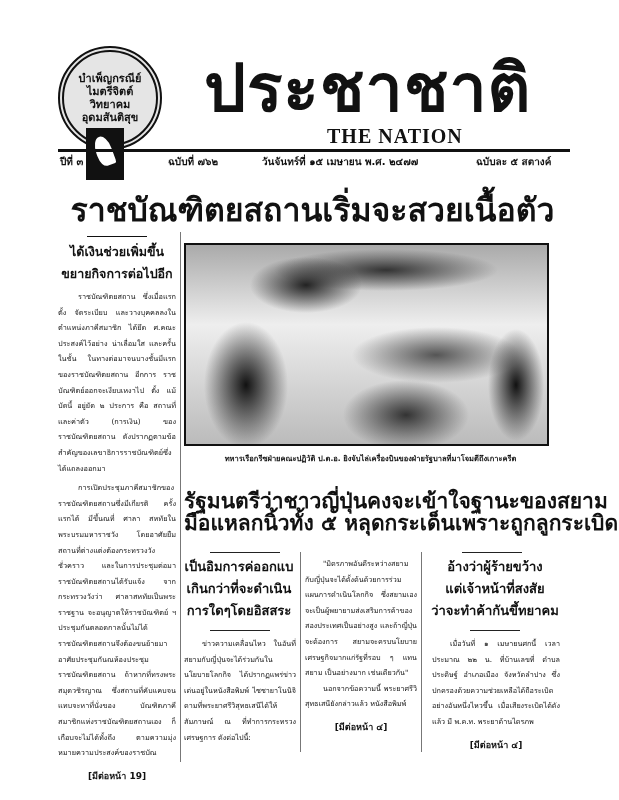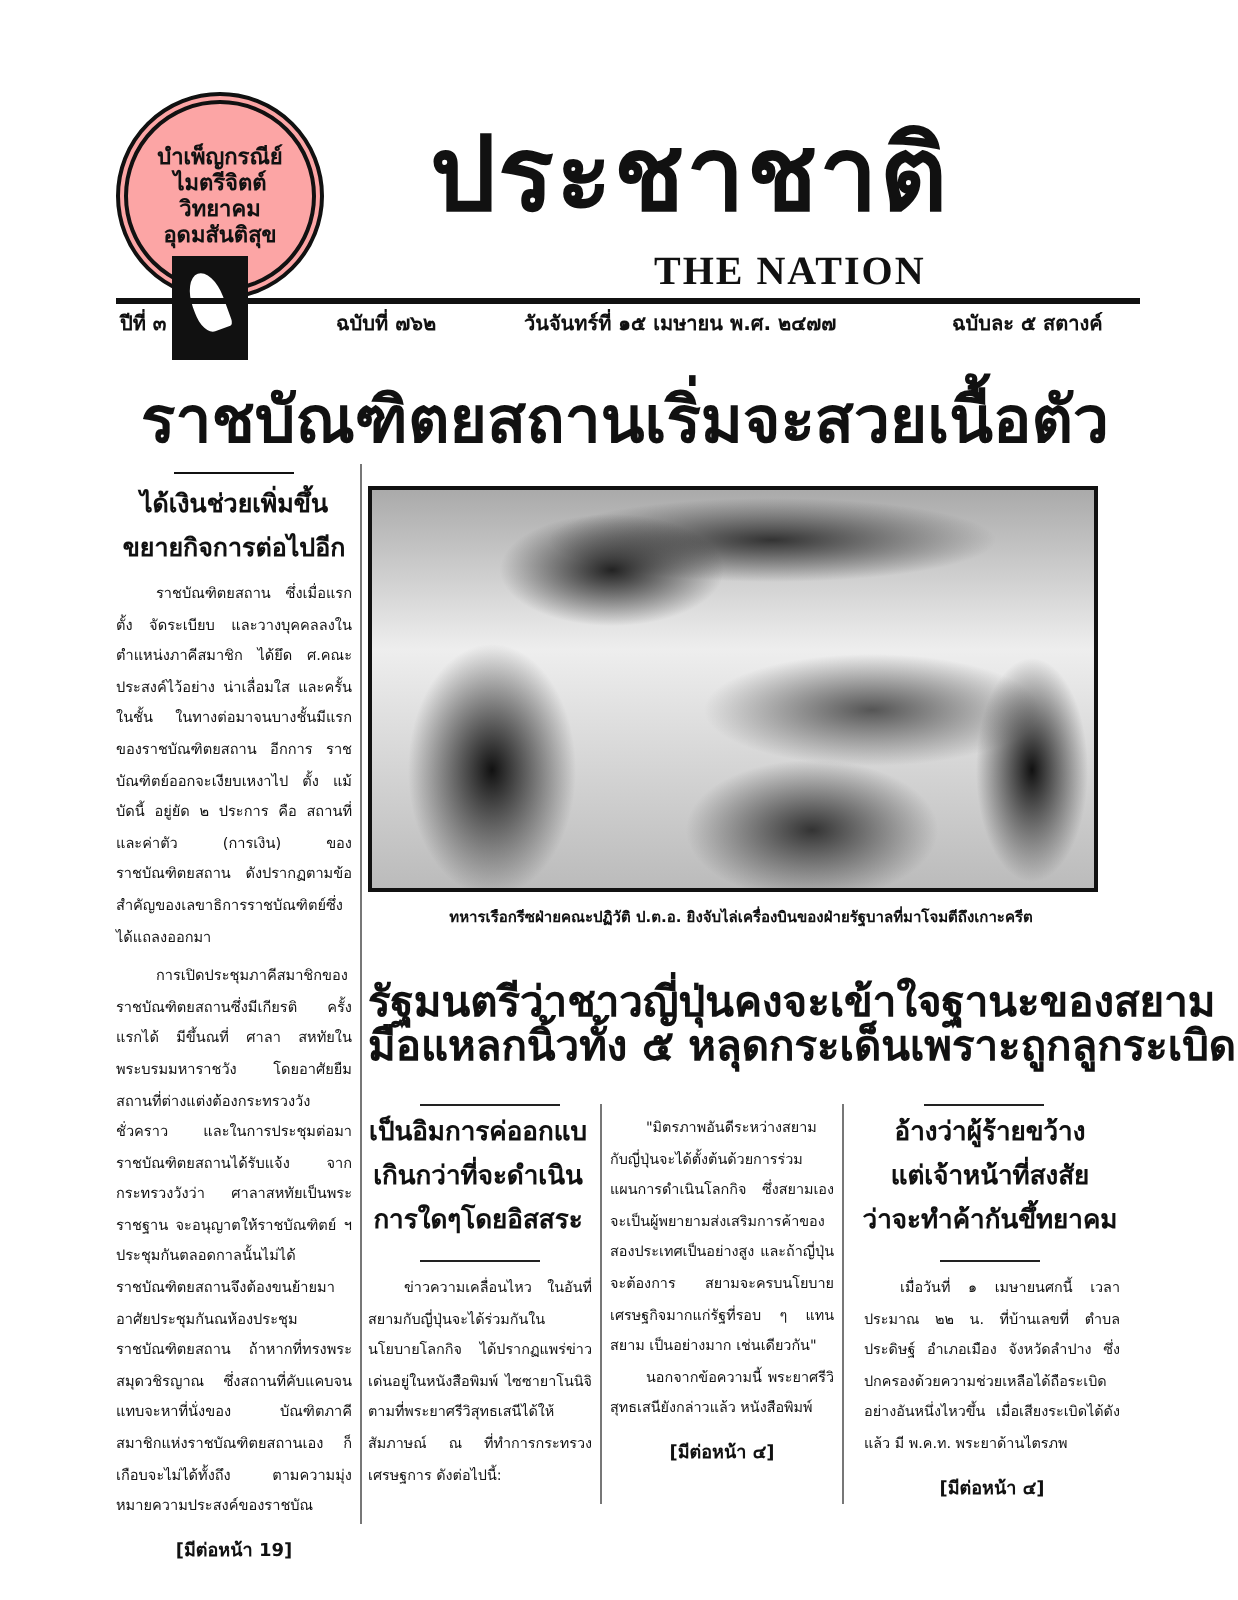--- a/index.html
+++ b/index.html
@@ -2,29 +2,29 @@
 <html><head>
 <meta charset="utf-8">
 <style>
   html, body { margin:0; padding:0; background:#ffffff; }
   body { width:619px; height:800px; position:relative; overflow:hidden;
          font-family:"DejaVu Sans", sans-serif; color:#111; }
   .page { position:absolute; left:0; top:0; width:619px; height:800px; background:#fff; }
 
   
   .emblem { position:absolute; left:58px; top:46px; width:104px; height:104px; border-radius:50%;
-            border:6px double #111; box-sizing:border-box; background:#fca5a5; }
+            border:6px double #111; box-sizing:border-box; background:#e5e5e5; }
   .emblem-text { position:absolute; left:0; right:0; top:20px; text-align:center;
                  font-size:11px; line-height:13px; font-weight:bold; }
   .emblem-pic { position:absolute; left:86px; top:128px; width:38px; height:52px; background:#111;
                 border:2px solid #111; box-sizing:border-box; }
   .emblem-pic::after { content:""; position:absolute; left:8px; top:6px; width:16px; height:30px;
                        background:#fff; border-radius:50% 50% 10% 40%; transform:rotate(-20deg); }
-  .title-thai { position:absolute; left:215px; top:48px; font-family:"DejaVu Serif", serif;
-                font-size:52px; font-weight:bold; letter-spacing:1px; line-height:80px; }
+  .title-thai { position:absolute; left:204px; top:48px; font-family:"DejaVu Serif", serif;
+                font-size:66px; font-weight:bold; letter-spacing:1px; line-height:80px; }
   .title-en { position:absolute; left:327px; top:125px; font-family:"Liberation Serif", serif;
               font-weight:bold; font-size:20px; letter-spacing:1px; }
   .mast-rule { position:absolute; left:58px; top:149px; width:512px; height:3px; background:#111; }
   .dateline { position:absolute; top:154px; font-size:10px; font-weight:bold; white-space:nowrap; }
 
   
   .headline { position:absolute; left:60px; top:184px; width:505px; text-align:center;
               font-family:"DejaVu Serif", serif; font-size:32px; font-weight:bold; white-space:nowrap; }
 
   

